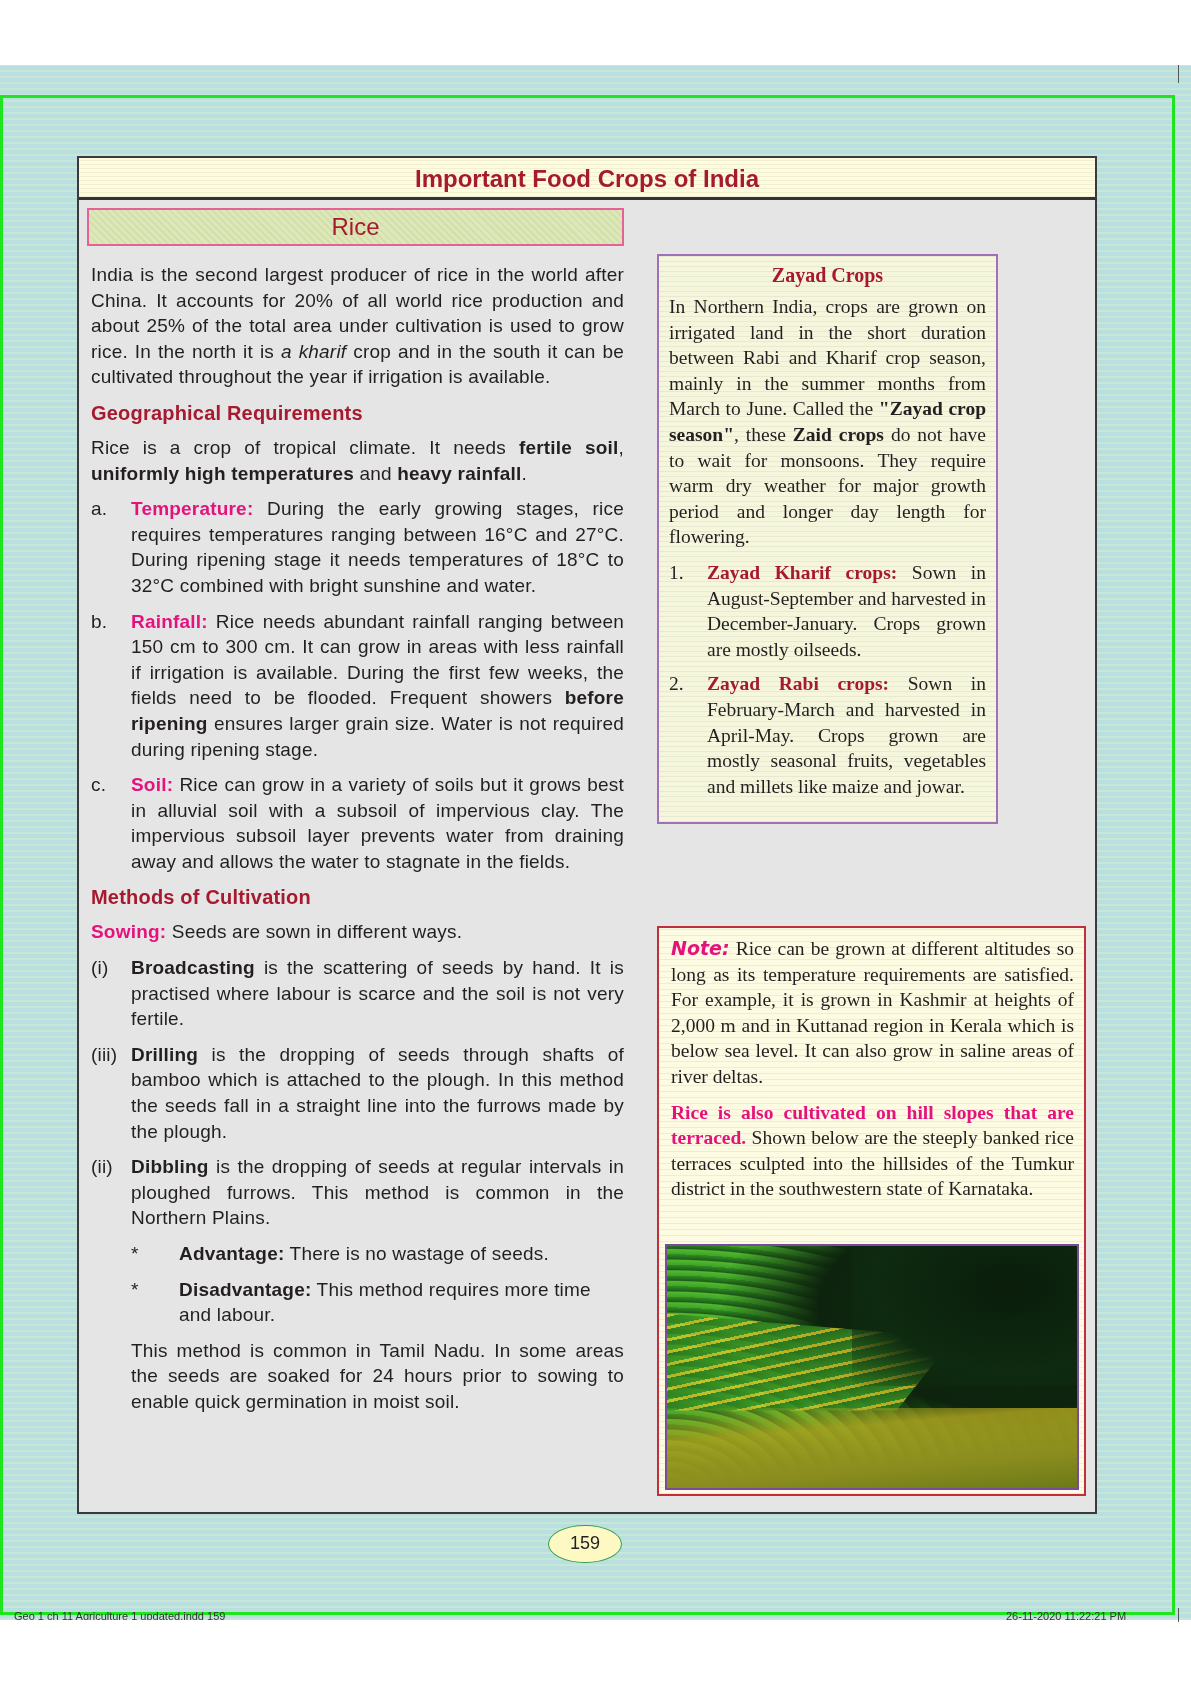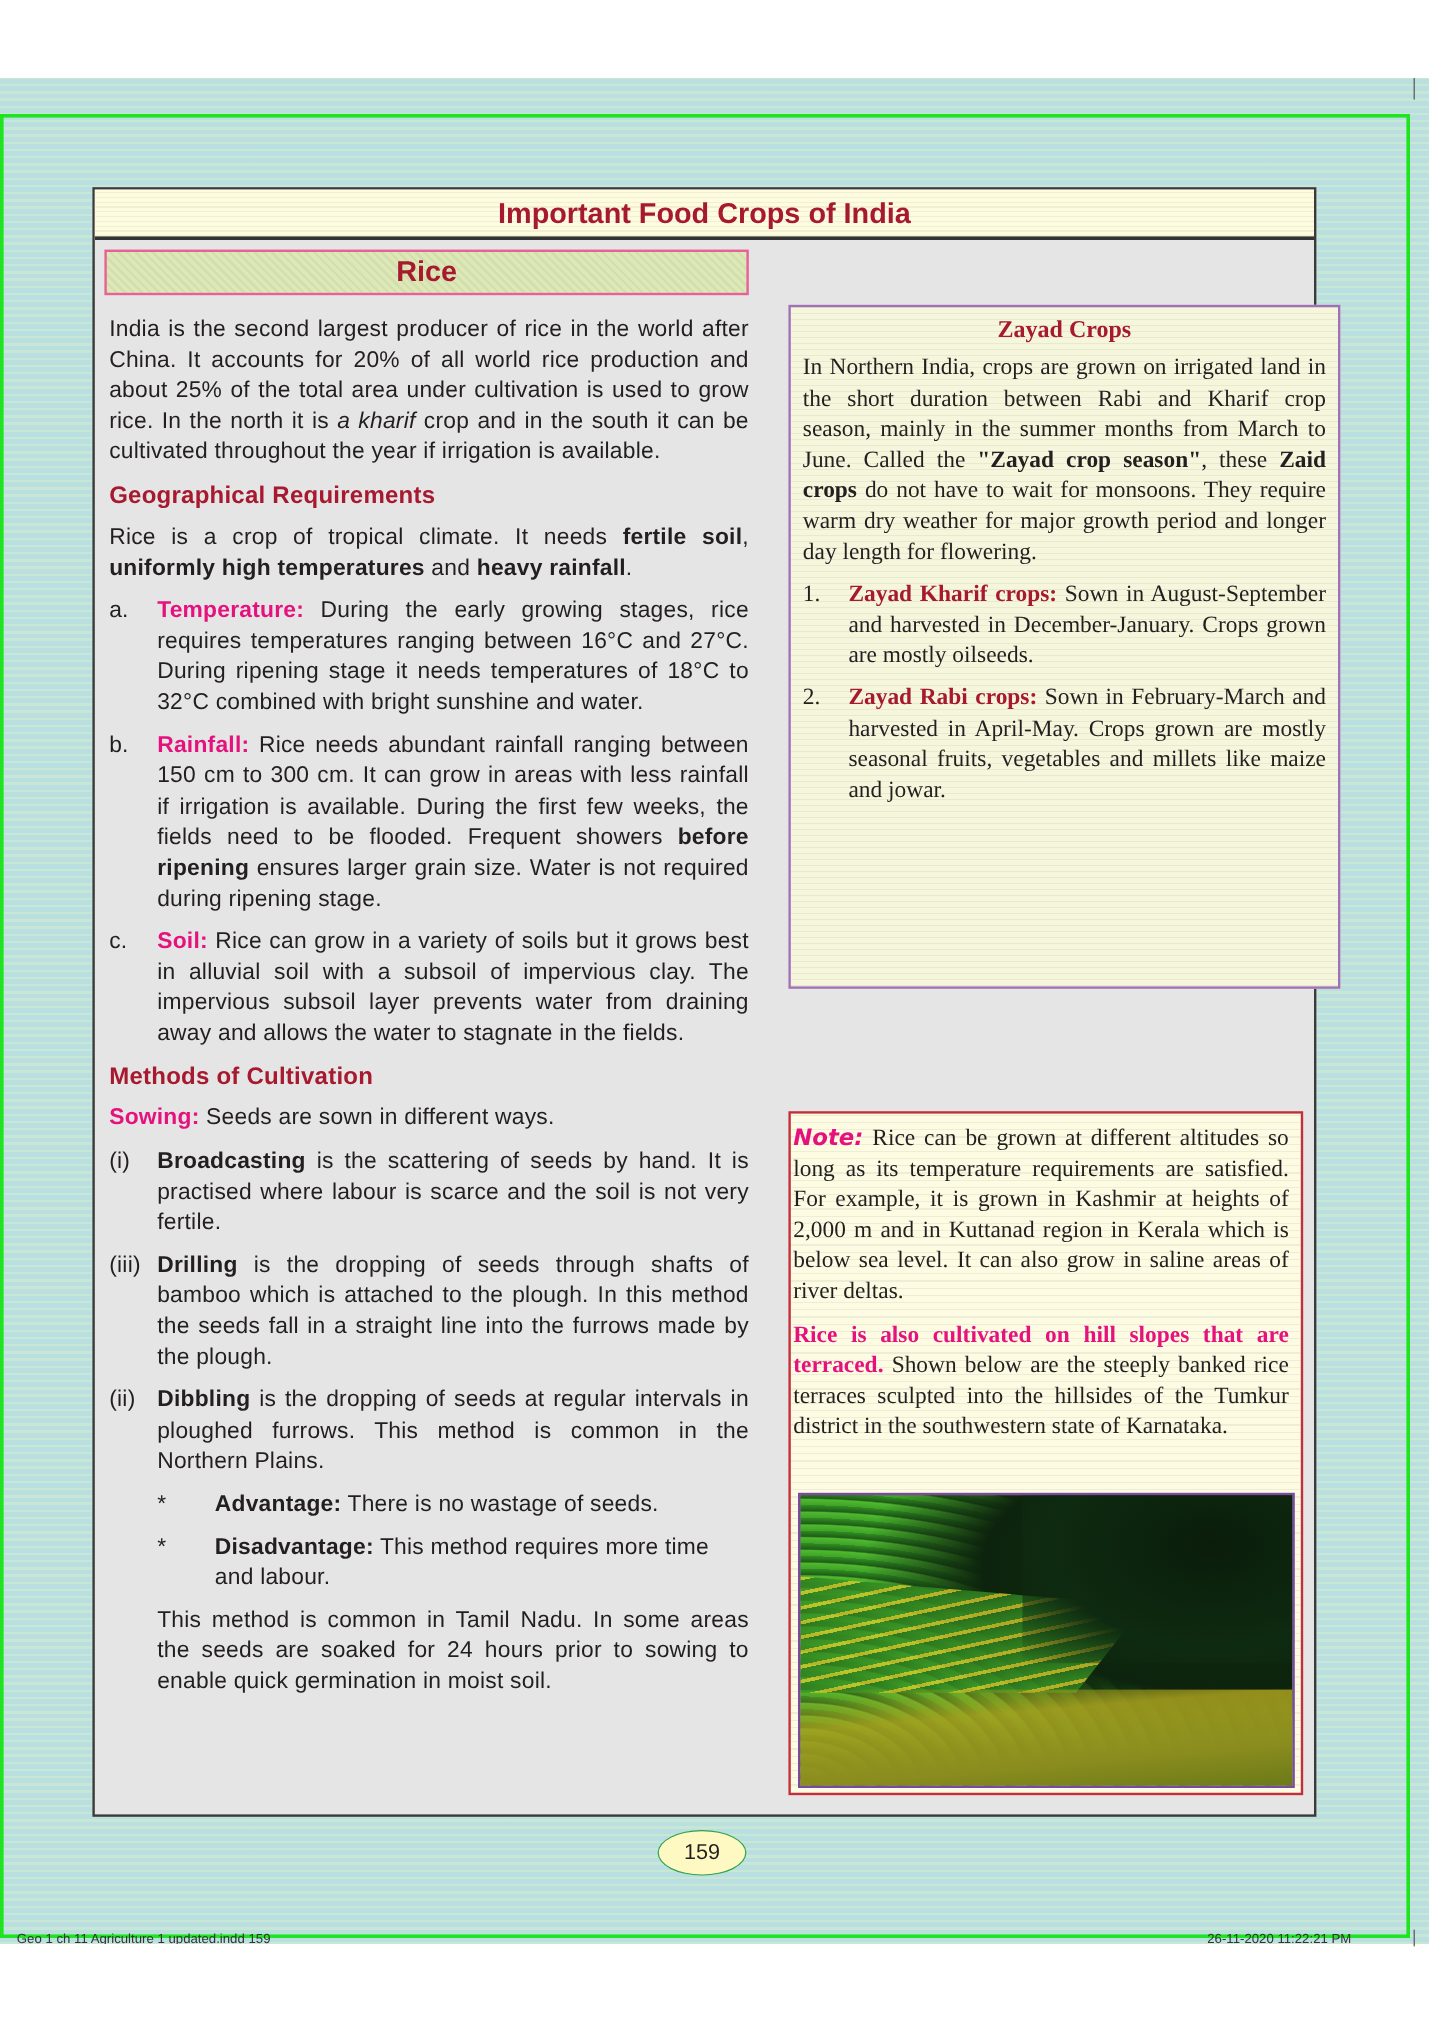--- a/index.html
+++ b/index.html
@@ -33,21 +33,21 @@
     font-size: 24px; font-weight: bold; color: #a6192e; line-height: 42px;
     font-family: "Liberation Sans", sans-serif;
   }
 
   .rice-band {
     position: absolute; left: 8px; top: 50px; width: 537px; height: 38px;
     background-color: #dde8b8;
     background-image: repeating-linear-gradient(45deg, rgba(200,215,160,0.5) 0 2px, transparent 2px 5px);
     border: 2px solid #e8609a; text-align: center;
   }
-  .rice-band h2 { font-size: 24px; font-weight: bold; color: #a6192e; line-height: 34px; }
+  .rice-band h2 { font-size: 24px; font-weight: normal; color: #a6192e; line-height: 34px; }
 
   .left-col {
     position: absolute; left: 12px; top: 104px; width: 533px;
     font-size: 19px; line-height: 25.6px; color: #231f20;
     letter-spacing: 0.2px;
   }
   .left-col p { text-align: justify; margin-bottom: 10px; }
   .left-col h3 { font-size: 20px; font-weight: bold; color: #a6192e; margin: 2px 0 9px 0; line-height: 26px; }
   .pink { color: #e5127d; font-weight: bold; }
   .b { font-weight: bold; }
@@ -55,40 +55,40 @@
 
   .item { display: flex; margin-bottom: 10px; }
   .item .marker { width: 40px; flex: 0 0 40px; }
   .item .body { flex: 1; text-align: justify; }
   .star-item { display: flex; margin-left: 40px; margin-bottom: 10px; }
   .star-item .marker { width: 48px; flex: 0 0 48px; }
   .star-item .body { flex: 1; }
   .indent-p { margin-left: 40px; text-align: justify; }
 
   .zayad-box {
-    position: absolute; left: 578px; top: 96px; width: 460px; height: 570px;
+    position: absolute; left: 578px; top: 96px; width: 341px; height: 570px;
     background-color: #f6f6dc;
     background-image: repeating-linear-gradient(0deg, rgba(215,225,200,0.55) 0px, rgba(215,225,200,0.55) 1px, transparent 1px, transparent 5px);
     border: 2px solid #a071b8;
     padding: 6px 10px 0 10px;
     font-family: "Liberation Serif", serif; font-size: 19.5px; line-height: 25.6px; color: #231f20;
   }
   .zayad-box h4 { text-align: center; font-size: 20px; font-weight: bold; color: #a6192e; margin-bottom: 6px; line-height: 26px; }
   .zayad-box p { text-align: justify; margin-bottom: 10px; }
   .zayad-box .maroon { color: #a6192e; font-weight: bold; }
   .num-item { display: flex; margin-bottom: 9px; }
   .num-item .marker { width: 38px; flex: 0 0 38px; }
   .num-item .body { flex: 1; text-align: justify; }
 
   .note-box {
     position: absolute; left: 578px; top: 768px; width: 429px; height: 570px;
     background-color: #fdfbe2;
     background-image: repeating-linear-gradient(0deg, rgba(225,225,205,0.55) 0px, rgba(225,225,205,0.55) 1px, transparent 1px, transparent 6px);
     border: 2px solid #c0303c;
-    padding: 8px 10px 0 2px;
+    padding: 8px 10px 0 12px;
     font-family: "Liberation Serif", serif; font-size: 19.5px; line-height: 25.6px; color: #231f20;
   }
   .note-box p { text-align: justify; margin-bottom: 10px; }
   .note-label { color: #e5127d; font-style: italic; font-weight: bold; font-family: "DejaVu Sans", sans-serif; font-size: 19px; }
   .pink-serif { color: #e5127d; font-weight: bold; }
 
   .photo {
     position: absolute; left: 6px; top: 316px; width: 414px; height: 246px;
     border: 2px solid #7a4aa0;
     background:

